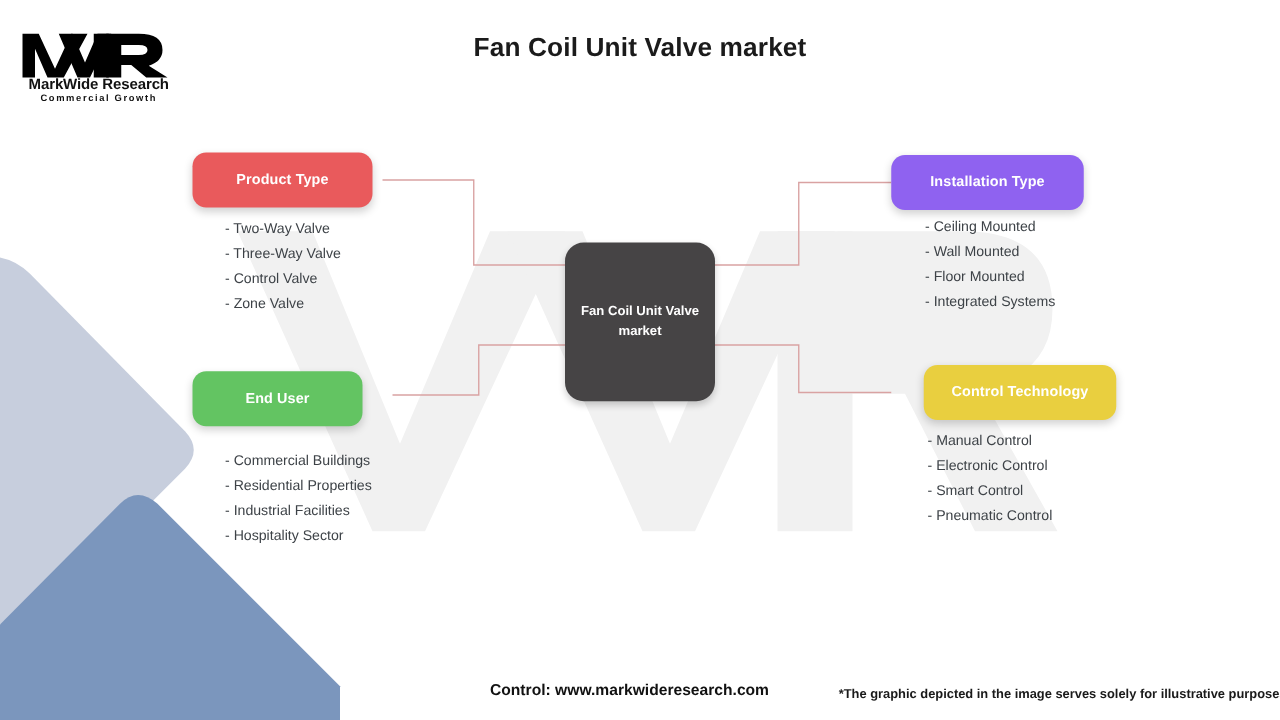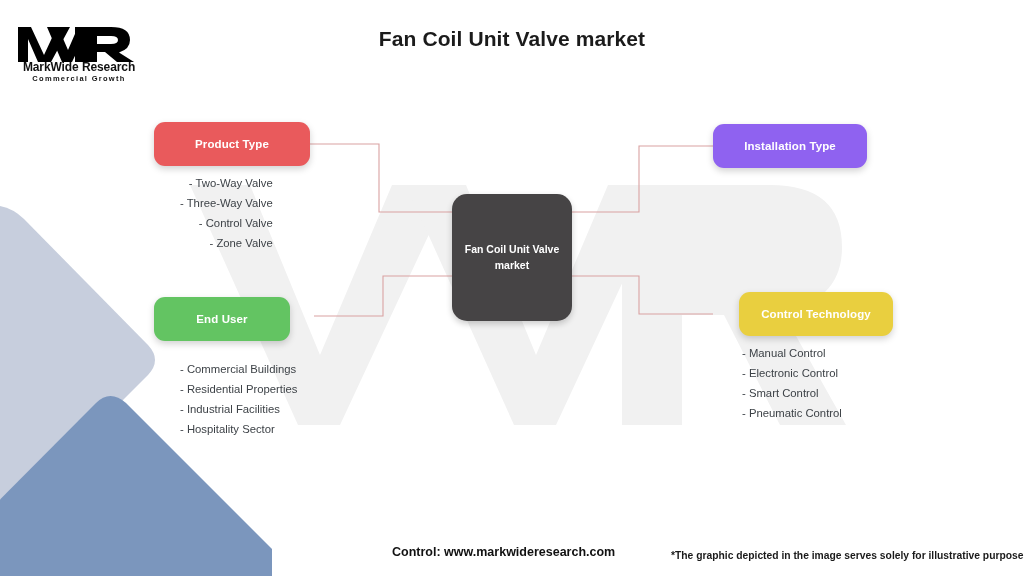--- a/index.html
+++ b/index.html
@@ -130,36 +130,36 @@
     justify-content: center;
     color: #ffffff;
     font-size: 11.5px;
     font-weight: bold;
     letter-spacing: 0.1px;
     box-shadow: 0 3px 7px rgba(0,0,0,0.18);
     box-sizing: border-box;
     white-space: nowrap;
   }
 
-  .pill-product   { left: 154px; top: 122px; width: 156px; background: #e95a5c; }
+  .pill-product   { left: 154px; top: 122px; width: 144px; background: #e95a5c; }
   .pill-install   { left: 713px; top: 124px; width: 154px; background: #8f62f0; }
   .pill-enduser   { left: 154px; top: 297px; width: 136px; background: #63c462; }
   .pill-control   { left: 713px; top: 292px; width: 154px; background: #e9cf3f; margin-left: 26px; }
 
   
   .item-list {
     position: absolute;
     font-size: 11.3px;
     color: #3d4247;
     line-height: 20px;
     white-space: nowrap;
   }
   .item-list .item { display: block; }
 
-  .list-product { left: 180px; top: 173px; text-align: right; }
+  .list-product { left: 180px; top: 173px; }
   .list-install { left: 740px; top: 172px; }
   .list-enduser { left: 180px; top: 359px; }
   .list-control { left: 742px; top: 343px; }
 
   
   .source {
     position: absolute;
     left: 392px;
     top: 545px;
     font-size: 12.5px;
@@ -235,20 +235,26 @@
 
   <div class="pill pill-product">Product Type</div>
   <div class="item-list list-product">
     <span class="item">- Two-Way Valve</span>
     <span class="item">- Three-Way Valve</span>
     <span class="item">- Control Valve</span>
     <span class="item">- Zone Valve</span>
   </div>
 
   <div class="pill pill-install">Installation Type</div>
+  <div class="item-list list-install">
+    <span class="item">- Ceiling Mounted</span>
+    <span class="item">- Wall Mounted</span>
+    <span class="item">- Floor Mounted</span>
+    <span class="item">- Integrated Systems</span>
+  </div>
 
   <div class="pill pill-enduser">End User</div>
   <div class="item-list list-enduser">
     <span class="item">- Commercial Buildings</span>
     <span class="item">- Residential Properties</span>
     <span class="item">- Industrial Facilities</span>
     <span class="item">- Hospitality Sector</span>
   </div>
 
   <div class="pill pill-control">Control Technology</div>

